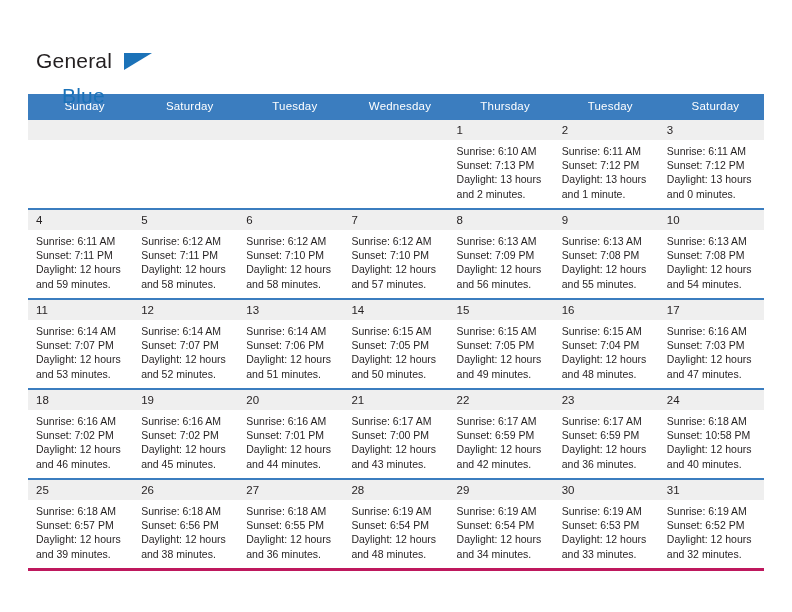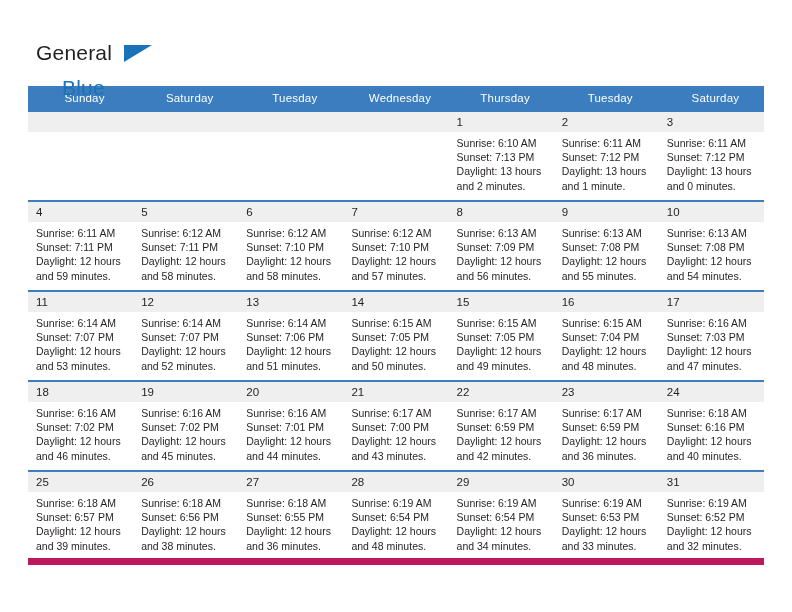--- a/index.html
+++ b/index.html
@@ -13,21 +13,21 @@
     width: 792px;
     height: 612px;
     font-family: "Liberation Sans", sans-serif;
     color: #231f20;
     overflow: hidden;
   }
   .page {
     position: relative;
     width: 792px;
     height: 612px;
-    padding: 8px 28px;
+    padding: 16px 28px;
   }
 
   
   .header {
     display: flex;
     align-items: flex-start;
     justify-content: space-between;
     padding-top: 28px;
     height: 78px;
   }
@@ -98,21 +98,21 @@
     letter-spacing: 0.2px;
   }
 
   .calendar tbody td {
     vertical-align: top;
     padding: 0;
     height: 90px;
     border-top: 2px solid #3b7dbf;
     background: #ffffff;
   }
-  .calendar tbody tr:last-child td { border-bottom: 7px solid #be185d; margin-top: 41px; }
+  .calendar tbody tr:last-child td { border-bottom: 3px solid #be185d; margin-top: 41px; }
 
   .cell-inner {
     height: 100%;
     display: block;
   }
   .daynum {
     display: block;
     background: #efefef;
     font-size: 11.5px;
     color: #231f20;
@@ -442,21 +442,21 @@
                 <span>Daylight: 12 hours</span>
                 <span>and 36 minutes.</span>
               </div>
             </div>
           </td>
           <td class="cell">
             <div class="cell-inner">
               <span class="daynum">24</span>
               <div class="info">
                 <span>Sunrise: 6:18 AM</span>
-                <span>Sunset: 6:16 PM</span>
+                <span>Sunset: 10:58 PM</span>
                 <span>Daylight: 12 hours</span>
                 <span>and 40 minutes.</span>
               </div>
             </div>
           </td>
         </tr>
         <tr>
           <td class="cell">
             <div class="cell-inner">
               <span class="daynum">25</span>

